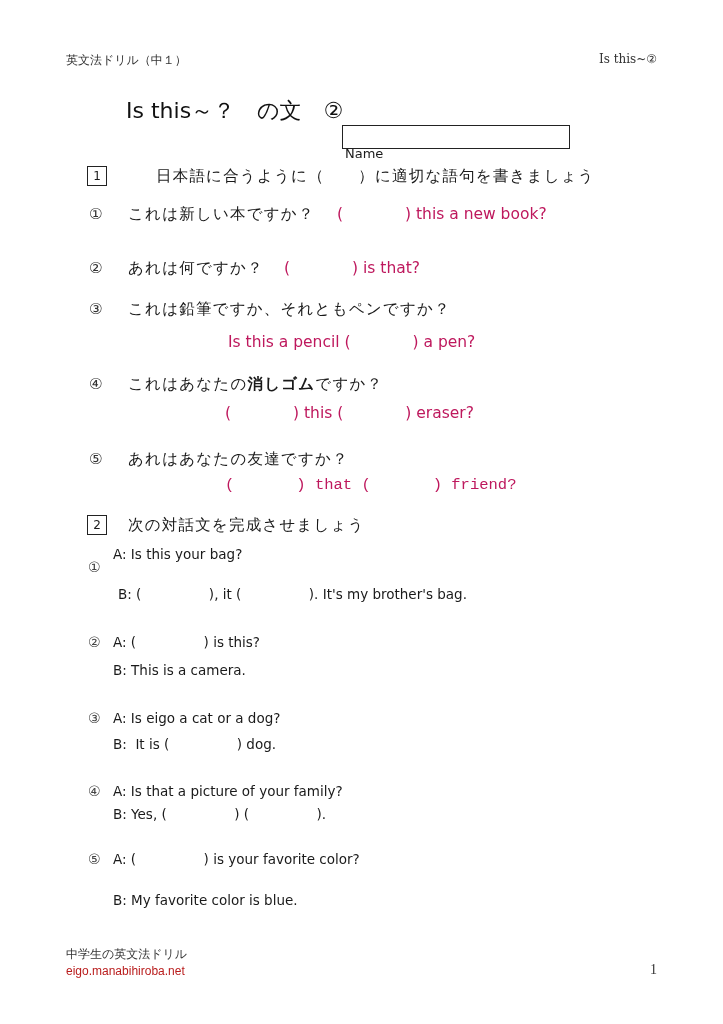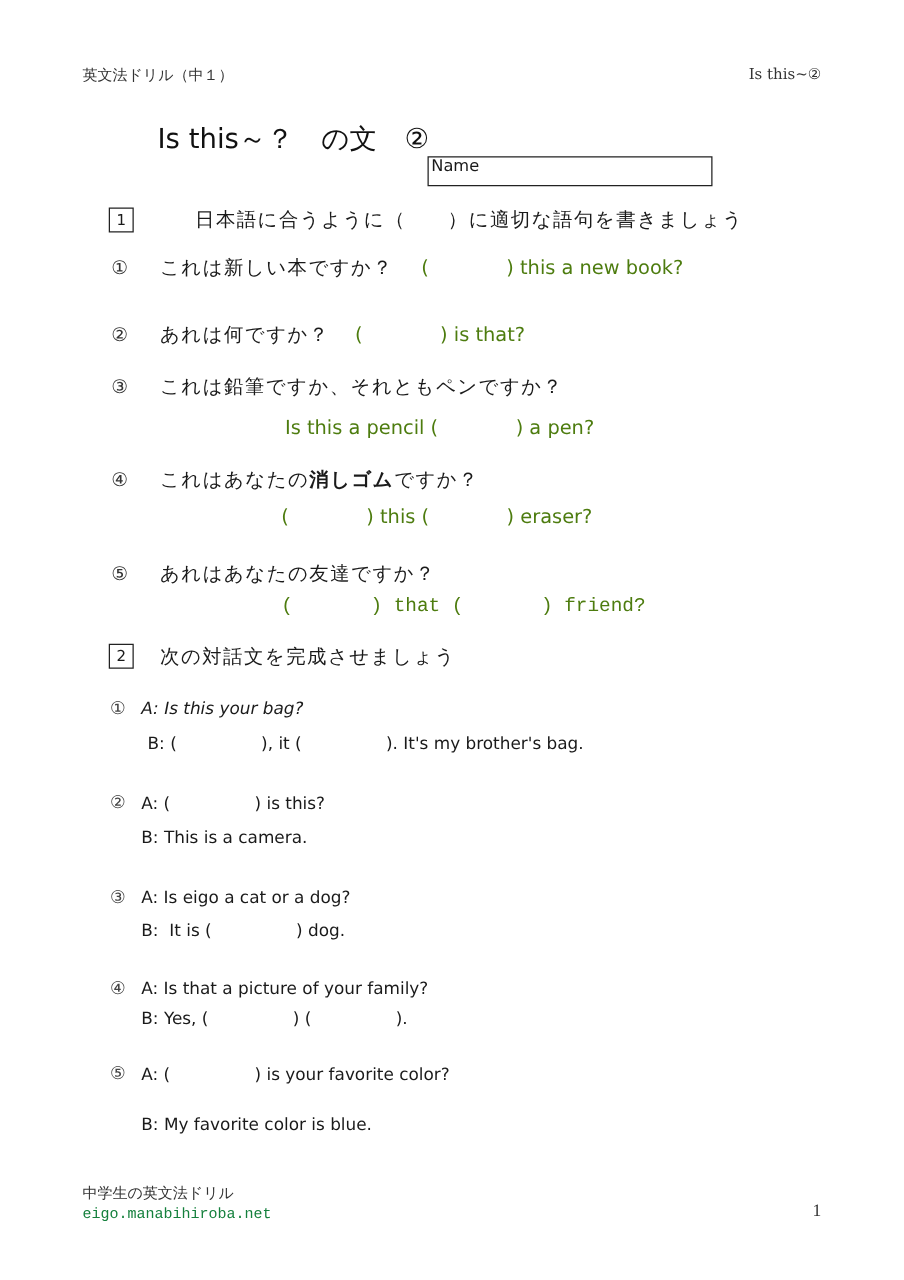--- a/index.html
+++ b/index.html
@@ -1,30 +1,30 @@
 <!DOCTYPE html>
 <html><head>
   <meta charset="utf-8">
   <style>
     html, body { margin: 0; padding: 0; background: #ffffff; }
     body { width: 723px; height: 1024px; position: relative; overflow: hidden; color: #1a1a1a; font-family: "DejaVu Sans", sans-serif; }
     .abs { position: absolute; white-space: pre; }
     .hdr { font-family: "DejaVu Serif", serif; font-size: 12px; color: #333; }
     .title { font-family: "DejaVu Sans", sans-serif; font-size: 22px; color: #111; }
     .namebox { position: absolute; left: 342px; top: 125px; width: 228px; height: 24px; border: 1.5px solid #222; box-sizing: border-box; }
-    .namebox span { position: absolute; left: 2px; top: 0; font-size: 13px; }
+    .namebox span { position: absolute; left: 2px; top: 20px; font-size: 13px; }
     .secbox { position: absolute; width: 20px; height: 20px; border: 1.3px solid #222; box-sizing: border-box; font-size: 12px; text-align: center; line-height: 18px; }
     .jp { font-size: 15.5px; letter-spacing: 1.2px; color: #1a1a1a; }
-    .en { font-size: 15.5px; color: #4d7c0f; }
+    .en { font-size: 15.5px; color: #be185d; }
     .num { font-size: 15px; color: #333; }
     .num2 { font-size: 14px; color: #444; }
     .en2 { font-size: 13.5px; color: #1a1a1a; }
     b.bold { font-weight: bold; }
     .ftr { font-family: Liberation Serif, serif; font-size: 12px; color: #333; }
-    .ftrmono { font-family: Liberation Mono, monospace; font-size: 12px; color: #15803d; }
+    .ftrmono { font-family: Liberation Sans, sans-serif; font-size: 12px; color: #b91c1c; }
   </style>
 </head>
 <body>
 
 <div class="abs hdr" style="left:66px; top:52px;">英文法ドリル（中１）</div>
 <div class="abs hdr" style="right:66px; top:52px;">Is this~②</div>
 
 <div class="abs title" style="left:126px; top:96px;">Is this～？　の文　②</div>
 
 <div class="namebox">
@@ -51,21 +51,21 @@
 <div class="abs en" style="left:225px; top:403px;">(　　　　) this (　　　　) eraser?</div>
 
 <div class="abs num" style="left:89px; top:450px;">⑤</div>
 <div class="abs jp" style="left:128px; top:449px;">あれはあなたの友達ですか？</div>
 <div class="abs en" style="left:225px; top:474px;font-family:Liberation Mono, monospace;">(　　　　) that (　　　　) friend?</div>
 
 <div class="secbox" style="left:87px; top:515px;">2</div>
 <div class="abs jp" style="left:128px; top:515px;">次の対話文を完成させましょう</div>
 
 <div class="abs num2" style="left:88px; top:559px;">①</div>
-<div class="abs en2" style="left:113px; top:559px;font-style:italic;">A: Is this your bag?</div>
+<div class="abs en2" style="left:113px; top:546px;">A: Is this your bag?</div>
 <div class="abs en2" style="left:118px; top:586px;">B: (　　　　　), it (　　　　　). It's my brother's bag.</div>
 
 <div class="abs num2" style="left:88px; top:634px;">②</div>
 <div class="abs en2" style="left:113px; top:634px;">A: (　　　　　) is this?</div>
 <div class="abs en2" style="left:113px; top:662px;">B: This is a camera.</div>
 
 <div class="abs num2" style="left:88px; top:710px;">③</div>
 <div class="abs en2" style="left:113px; top:710px;">A: Is eigo a cat or a dog?</div>
 <div class="abs en2" style="left:113px; top:736px;">B:  It is (　　　　　) dog.</div>
 

